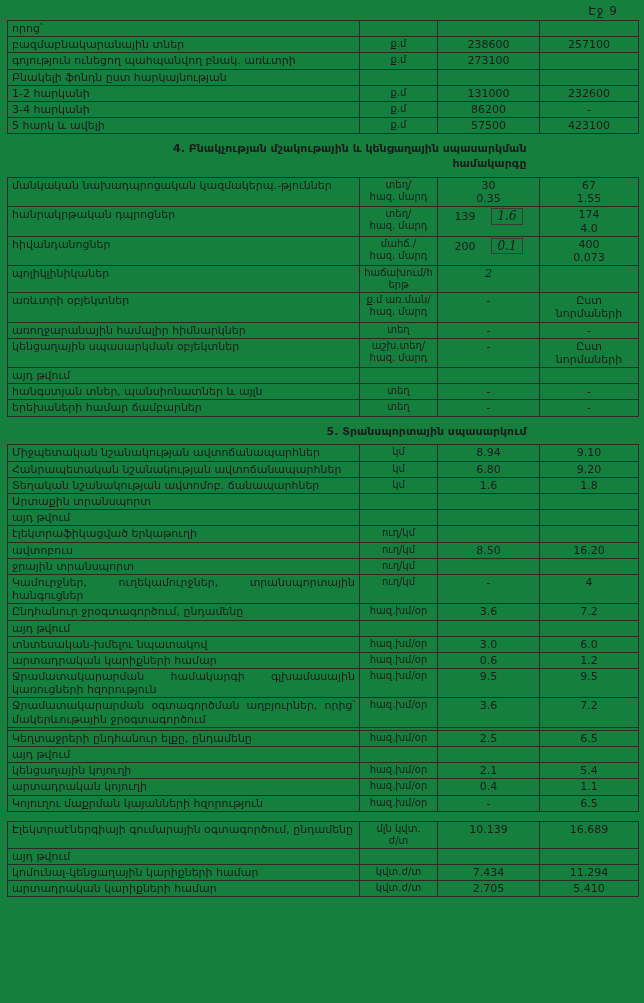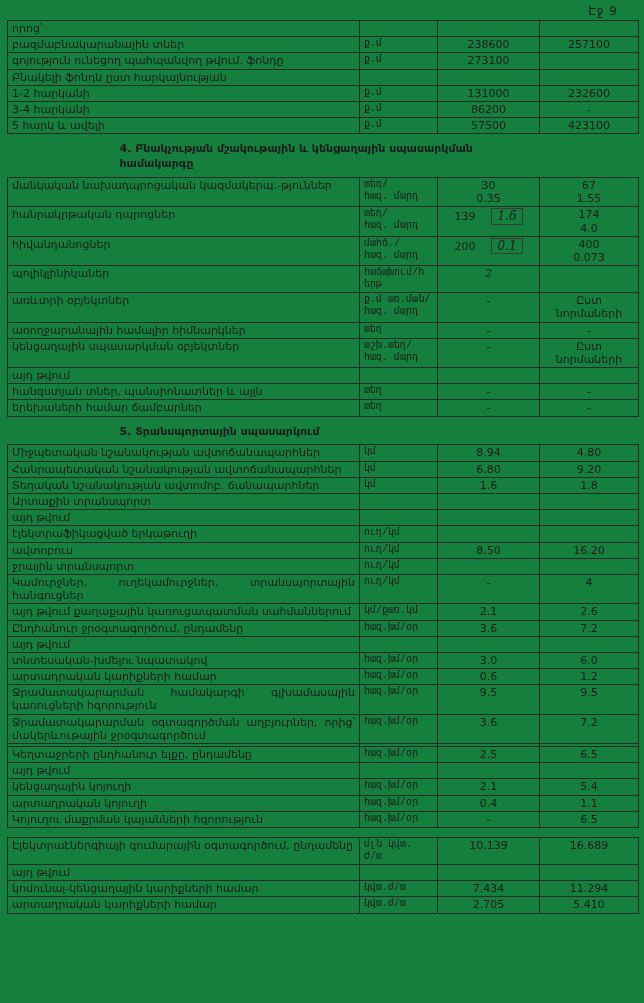--- a/index.html
+++ b/index.html
@@ -31,26 +31,26 @@
   td.cell {
     border: 1px solid #2a2a2a;
     font-size: 11px;
     line-height: 1.2;
     padding: 1px 4px;
     vertical-align: top;
     white-space: pre-line;
     overflow: hidden;
   }
   td.label-cell { text-align: justify; }
-  td.unit-cell  { text-align: left; font-size: 10px; font-family: Liberation Mono, monospace; }
+  td.unit-cell  { text-align: center; font-size: 10px; }
   td.value-cell { text-align: center; }
   td.section-cell {
     border: none;
     font-weight: bold;
-    text-align: left;
+    text-align: right;
     font-size: 11px;
     line-height: 1.35;
     padding: 8px 112px 5px;
   }
   td.gap-cell { border: none; height: 10px; padding: 0; }
   .boxed {
     display: inline-block;
     border: 1px solid #3a3a3a;
     padding: 0 5px;
     margin-left: 16px;
@@ -81,21 +81,21 @@
           <td class="cell value-cell"></td>
           <td class="cell value-cell"></td>
         </tr>
         <tr>
           <td class="cell label-cell">բազմաբնակարանային տներ</td>
           <td class="cell unit-cell">ք.մ</td>
           <td class="cell value-cell">238600</td>
           <td class="cell value-cell">257100</td>
         </tr>
         <tr>
-          <td class="cell label-cell">գոյություն ունեցող պահպանվող թվում. ֆոնդը</td>
+          <td class="cell label-cell">գոյություն ունեցող պահպանվող բնակ. առևտրի</td>
           <td class="cell unit-cell">ք.մ</td>
           <td class="cell value-cell">273100</td>
           <td class="cell value-cell"></td>
         </tr>
         <tr>
           <td class="cell label-cell">Բնակելի ֆոնդն ըստ հարկայնության</td>
           <td class="cell unit-cell"></td>
           <td class="cell value-cell"></td>
           <td class="cell value-cell"></td>
         </tr>
@@ -192,21 +192,21 @@
           <td class="cell value-cell">-</td>
           <td class="cell value-cell">-</td>
         </tr>
         <tr>
           <td class="section-cell" colspan="4">5. Տրանսպորտային սպասարկում</td>
         </tr>
         <tr>
           <td class="cell label-cell">Միջպետական նշանակության ավտոճանապարհներ</td>
           <td class="cell unit-cell">կմ</td>
           <td class="cell value-cell">8.94</td>
-          <td class="cell value-cell">4.80</td>
+          <td class="cell value-cell">9.10</td>
         </tr>
         <tr>
           <td class="cell label-cell">Հանրապետական նշանակության ավտոճանապարհներ</td>
           <td class="cell unit-cell">կմ</td>
           <td class="cell value-cell">6.80</td>
           <td class="cell value-cell">9.20</td>
         </tr>
         <tr>
           <td class="cell label-cell">Տեղական նշանակության ավտոմոբ. ճանապարհներ</td>
           <td class="cell unit-cell">կմ</td>
@@ -241,26 +241,20 @@
           <td class="cell label-cell">ջրային տրանսպորտ</td>
           <td class="cell unit-cell">ուղ/կմ</td>
           <td class="cell value-cell"></td>
           <td class="cell value-cell"></td>
         </tr>
         <tr>
           <td class="cell label-cell">Կամուրջներ, ուղեկամուրջներ, տրանսպորտային հանգուցներ</td>
           <td class="cell unit-cell">ուղ/կմ</td>
           <td class="cell value-cell">-</td>
           <td class="cell value-cell">4</td>
-        </tr>
-        <tr>
-          <td class="cell label-cell">այդ թվում քաղաքային կառուցապատման սահմաններում</td>
-          <td class="cell unit-cell">կմ/քառ.կմ</td>
-          <td class="cell value-cell">2.1</td>
-          <td class="cell value-cell">2.6</td>
         </tr>
         <tr>
           <td class="cell label-cell">Ընդհանուր ջրօգտագործում, ընդամենը</td>
           <td class="cell unit-cell">հազ.խմ/օր</td>
           <td class="cell value-cell">3.6</td>
           <td class="cell value-cell">7.2</td>
         </tr>
         <tr>
           <td class="cell label-cell">այդ թվում</td>
           <td class="cell unit-cell"></td>

